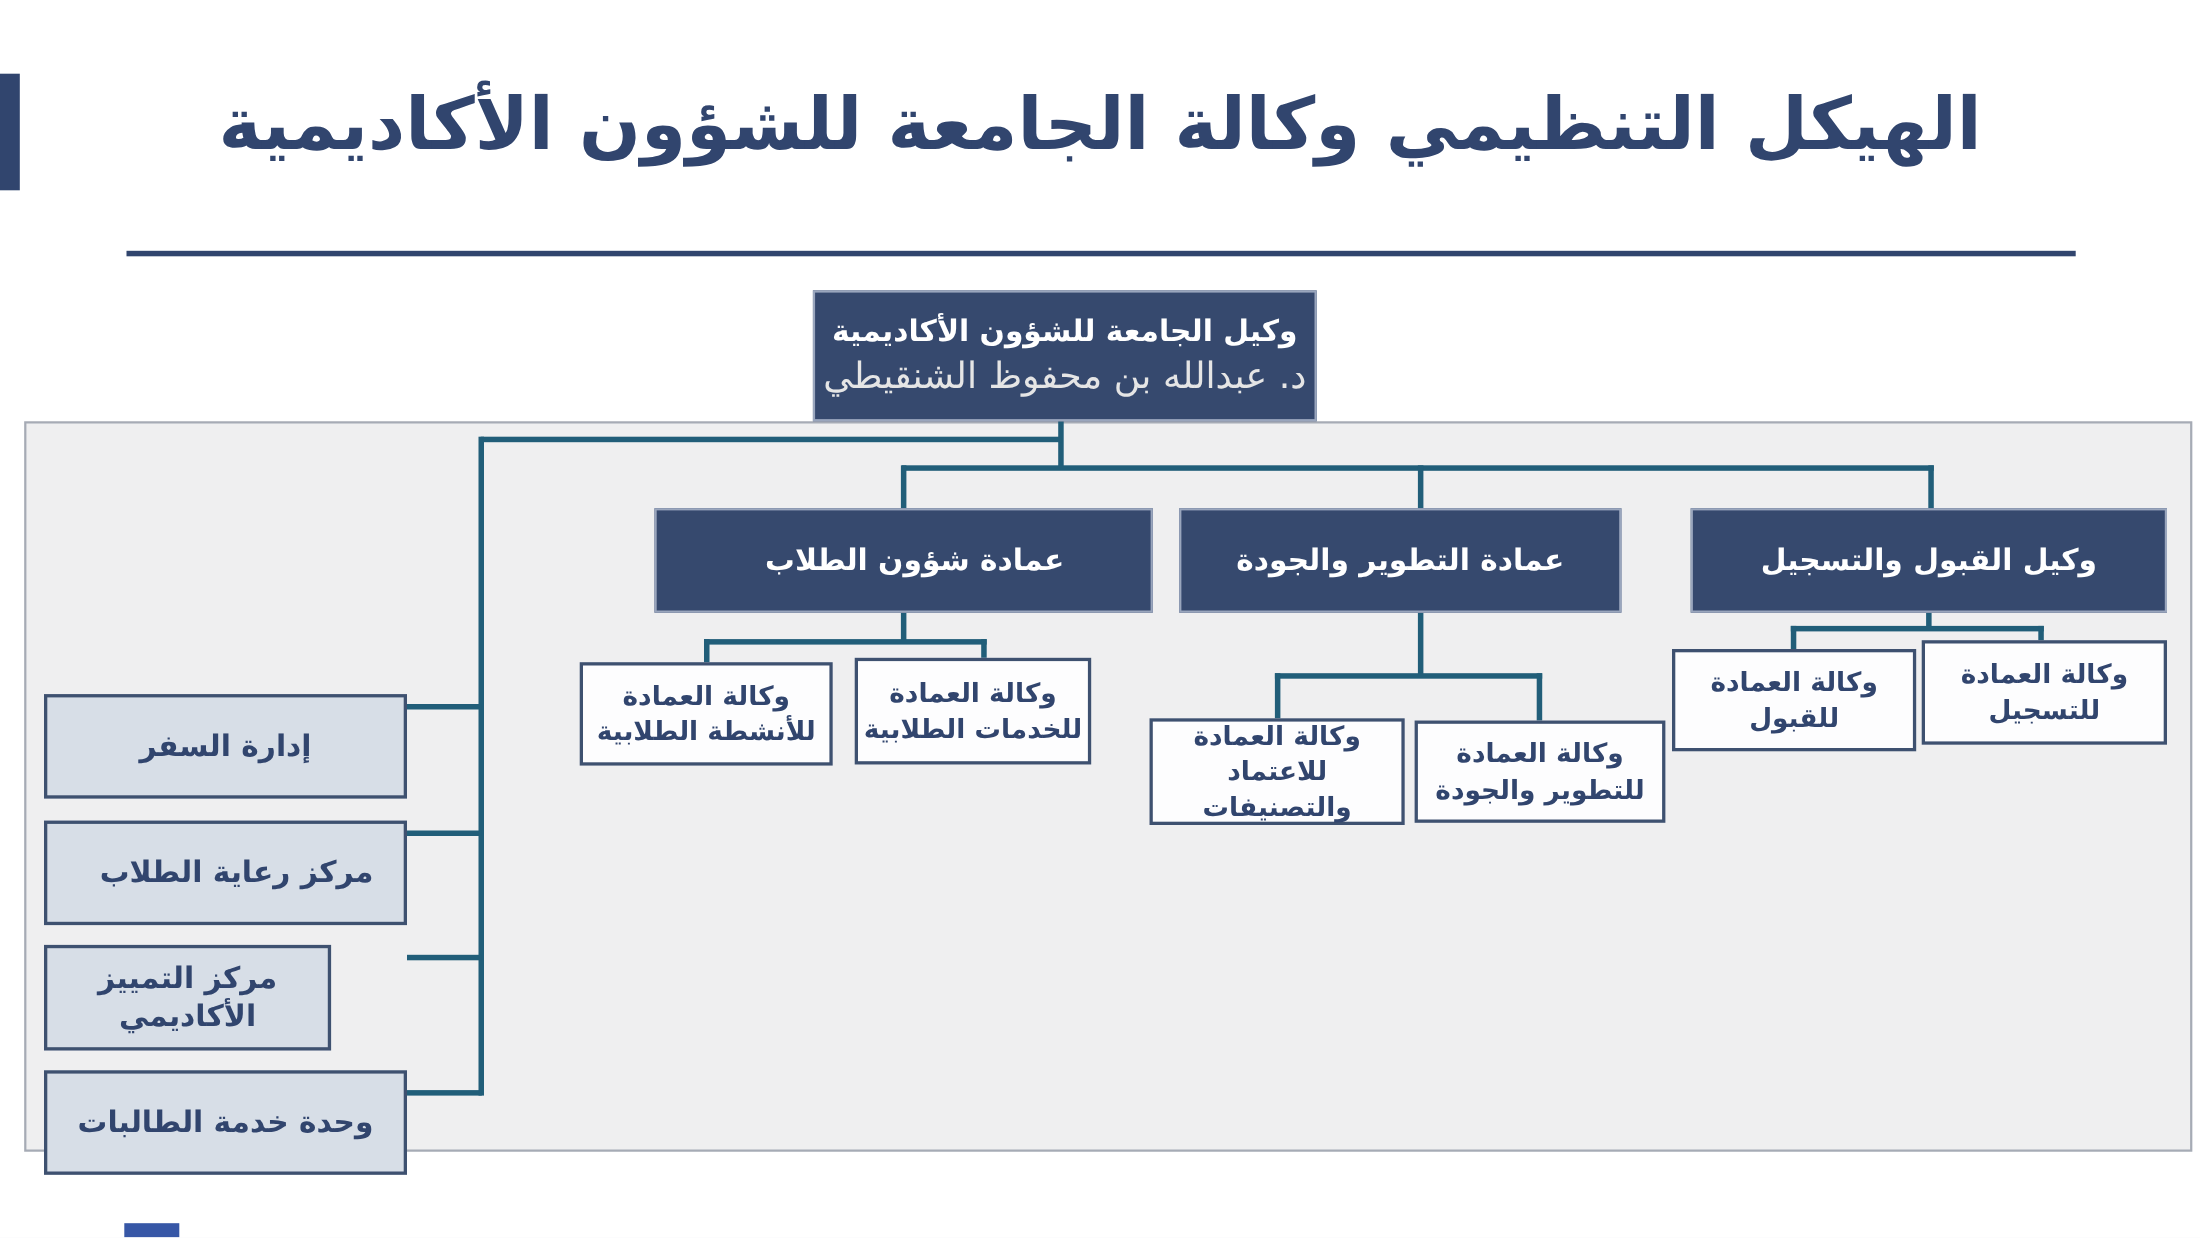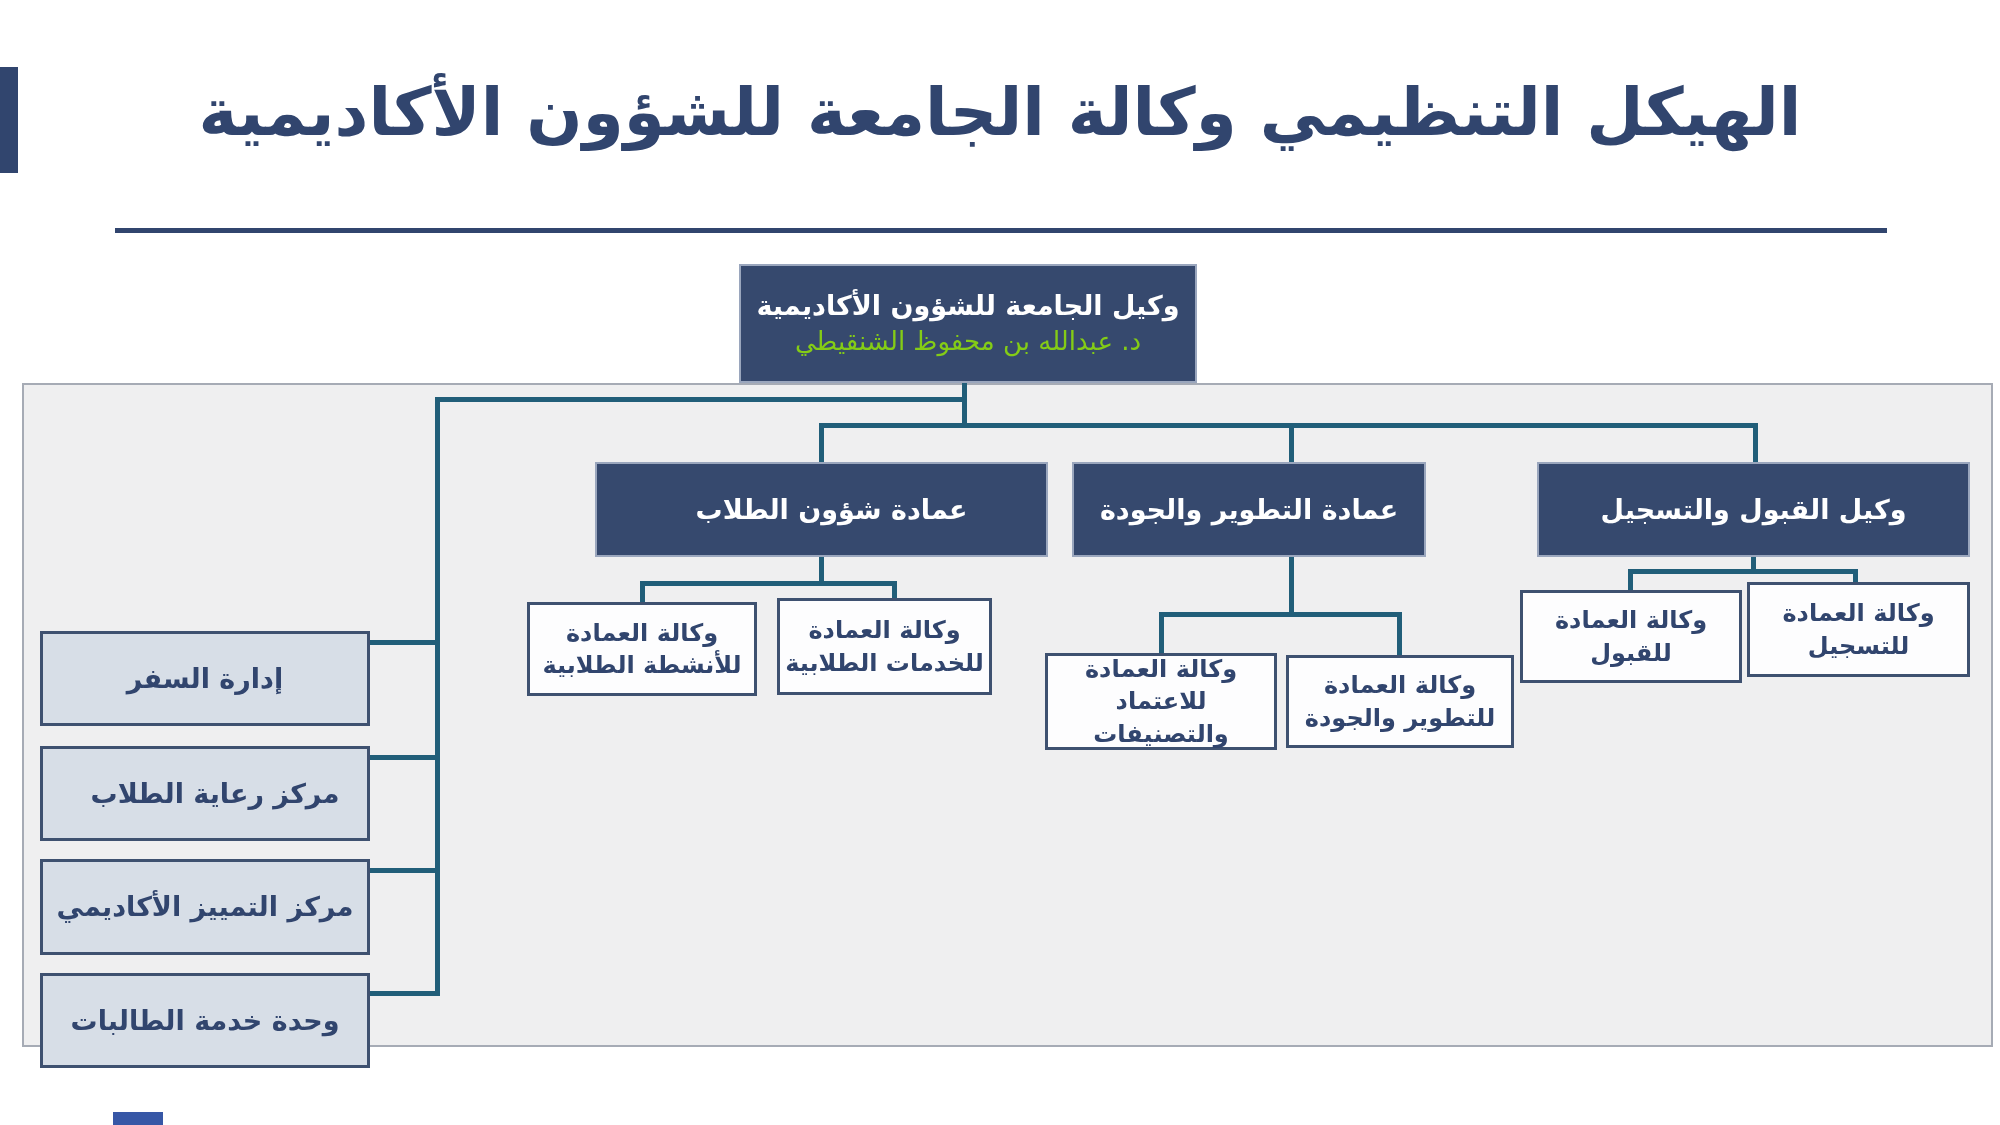--- a/index.html
+++ b/index.html
@@ -21,21 +21,21 @@
   .conn { position:absolute; background:var(--connector,#215e79); }
   .node {
     position:absolute; box-sizing:border-box; display:flex; flex-direction:column;
     align-items:center; justify-content:center; text-align:center; line-height:1.3;
   }
   .dark {
     background:var(--dark-fill,#36496e); color:#ffffff; font-weight:bold; font-size:27px;
     border:2px solid #9aa6bd;
   }
   .root-title { font-weight:bold; font-size:27px; color:#ffffff; }
-  .root-holder { font-weight:normal; font-size:26px; color:#84cc16; margin-top:2px; }
+  .root-holder { font-weight:normal; font-size:33px; color:#e5e5e5; margin-top:2px; }
   .white-node {
     background:#fdfdfe; border:3px solid var(--node-border,#3e5170); color:var(--title,#344a70);
     font-weight:bold; font-size:24px; white-space:pre-line; line-height:1.35;
   }
   .light-node {
     background:var(--light-fill,#d7dee7); border:3px solid var(--node-border,#3e5170);
     color:var(--title,#344a70); font-weight:bold; font-size:27px;margin-top:36px;
   }
   .footer-mark { position:absolute; left:113px; top:1112px; width:50px; height:13px; background:var(--footer-mark,#3757a6); }
 </style>
@@ -76,36 +76,36 @@
   <div class="conn" style="left:1628px;top:569px;width:230px;height:5px;"></div>
   <div class="conn" style="left:1628px;top:569px;width:5px;height:22px;"></div>
   <div class="conn" style="left:1853px;top:569px;width:5px;height:14px;"></div>
 
   <div class="node dark" style="left:739px;top:264px;width:458px;height:119px;">
     <div class="root-title">وكيل الجامعة للشؤون الأكاديمية</div>
     <div class="root-holder">د. عبدالله بن محفوظ الشنقيطي</div>
   </div>
 
   <div class="node dark" style="left:595px;top:462px;width:453px;height:95px;padding-left:20px;">عمادة شؤون الطلاب</div>
-  <div class="node dark" style="left:1072px;top:462px;width:354px;height:95px;">عمادة التطوير والجودة</div>
+  <div class="node dark" style="left:1072px;top:462px;width:402px;height:95px;">عمادة التطوير والجودة</div>
   <div class="node dark" style="left:1537px;top:462px;width:433px;height:95px;">وكيل القبول والتسجيل</div>
 
   <div class="node white-node" style="left:527px;top:602px;width:230px;height:94px;">وكالة العمادة
 للأنشطة الطلابية</div>
   <div class="node white-node" style="left:777px;top:598px;width:215px;height:97px;">وكالة العمادة
 للخدمات الطلابية</div>
   <div class="node white-node" style="left:1045px;top:653px;width:232px;height:97px;">وكالة العمادة
 للاعتماد
 والتصنيفات</div>
   <div class="node white-node" style="left:1286px;top:655px;width:228px;height:93px;">وكالة العمادة
 للتطوير والجودة</div>
   <div class="node white-node" style="left:1520px;top:590px;width:222px;height:93px;">وكالة العمادة
 للقبول</div>
   <div class="node white-node" style="left:1747px;top:582px;width:223px;height:95px;">وكالة العمادة
 للتسجيل</div>
 
   <div class="node light-node" style="left:40px;top:595px;width:330px;height:95px;">إدارة السفر</div>
   <div class="node light-node" style="left:40px;top:710px;width:330px;height:95px;padding-left:20px;">مركز رعاية الطلاب</div>
-  <div class="node light-node" style="left:40px;top:823px;width:330px;height:96px;">مركز التمييز الأكاديمي</div>
+  <div class="node light-node" style="left:40px;top:823px;width:261px;height:96px;">مركز التمييز الأكاديمي</div>
   <div class="node light-node" style="left:40px;top:937px;width:330px;height:95px;">وحدة خدمة الطالبات</div>
 
   <div class="footer-mark"></div>
 </div>
 
 </body></html>

